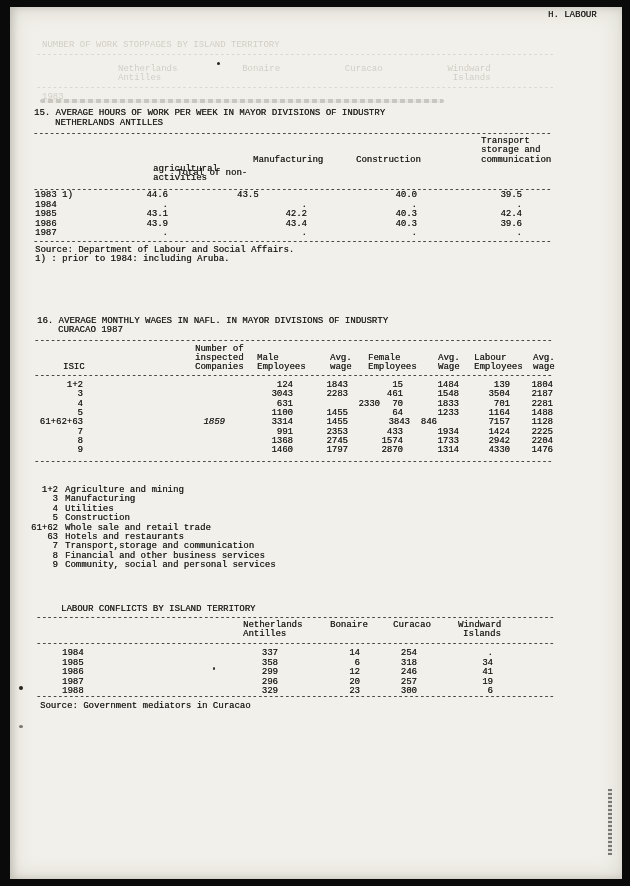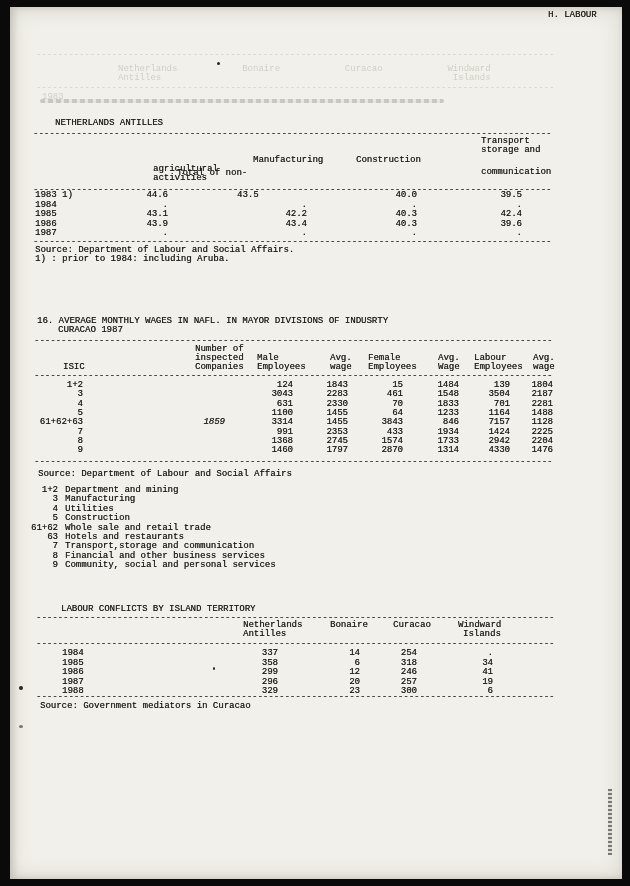--- a/index.html
+++ b/index.html
@@ -38,53 +38,54 @@
 </style>
 </head>
 <body>
 
 <div id="paper"></div>
 
 <div id="content">
 
   <div class="tl" style="left:548px;top:11px">H. LABOUR</div>
 
+  <div class="tl" style="left:34px;top:109px">15. AVERAGE HOURS OF WORK PER WEEK IN MAYOR DIVISIONS OF INDUSTRY</div>
   <div class="tl" style="left:55px;top:118.5px">NETHERLANDS ANTILLES</div>
   <div class="tl" style="left:35px;top:245.5px">Source: Department of Labour and Social Affairs.</div>
   <div class="tl" style="left:35px;top:254.5px">1) : prior to 1984: including Aruba.</div>
 
   <div class="tl" style="left:37px;top:317px">16. AVERAGE MONTHLY WAGES IN NAFL. IN MAYOR DIVISIONS OF INDUSRTY</div>
   <div class="tl" style="left:58px;top:326.3px">CURACAO 1987</div>
-  <div class="tl" style="left:38px;top:470px">Source: Department of Labour and Social Affairs</div>
 
   <div class="tl" style="left:61px;top:604.5px">LABOUR CONFLICTS BY ISLAND TERRITORY</div>
   <div class="tl" style="left:40px;top:701.5px">Source: Government mediators in Curacao</div>
 
   <div id="smudge-line"></div>
   <div id="edge-text"></div>
   <div class="spot" style="left:217px;top:62px;width:3px;height:3px"></div>
   <div class="spot" style="left:213px;top:667px;width:2px;height:3px"></div>
   <div class="spot" style="left:19px;top:686px;width:4px;height:4px"></div>
   <div class="spot" style="left:19px;top:725px;width:4px;height:3px;opacity:.6"></div>
+<div class="tl ghost" style="left: 42px; top: 41px;">NUMBER OF WORK STOPPAGES BY ISLAND TERRITORY</div>
     <div class="tl ghost" style="left: 118px; top: 64.5px;">Netherlands            Bonaire            Curacao            Windward</div>
     <div class="tl ghost" style="left: 118px; top: 74px;">Antilles                                                      Islands</div>
     <div class="tl ghost" style="left: 42px; top: 92.5px;">1983</div>
     <div class="tl dash ghost" style="left: 36px; top: 51px;">------------------------------------------------------------------------------------------------</div>
     <div class="tl dash ghost" style="left: 36px; top: 83.5px;">------------------------------------------------------------------------------------------------</div>
     <div class="tl dash" style="left: 33px; top: 129.5px;">------------------------------------------------------------------------------------------------</div>
     <div class="tl dash" style="left: 33px; top: 185.5px;">------------------------------------------------------------------------------------------------</div>
     <div class="tl dash" style="left: 33px; top: 237.5px;">------------------------------------------------------------------------------------------------</div>
     <div class="tl" style="left: 153px; top: 169px; margin-left: 24px;">Total of non-</div>
     <div class="tl" style="left: 153px; top: 164.9px;">agricultural</div>
     <div class="tl" style="left: 153px; top: 174.3px;">activities</div>
     <div class="tl" style="left: 253px; top: 155.5px;">Manufacturing</div>
     <div class="tl" style="left: 356px; top: 155.5px;">Construction</div>
     <div class="tl" style="left: 481px; top: 136.7px;">Transport</div>
     <div class="tl" style="left: 481px; top: 146.1px;">storage and</div>
-    <div class="tl" style="left: 481px; top: 155.5px; margin-top: 12px;">communication</div>
+    <div class="tl" style="left: 481px; top: 155.5px;">communication</div>
     <div class="tl" style="left: 35px; top: 191px;">1983 1)</div>
     <div class="tl v" style="left: 98px; top: 191px; width: 70px; text-align: right;">44.6</div>
     <div class="tl v" style="left: 237px; top: 191px; width: 70px; text-align: left;">43.5</div>
     <div class="tl v" style="left: 347px; top: 191px; width: 70px; text-align: right;">40.0</div>
     <div class="tl v" style="left: 452px; top: 191px; width: 70px; text-align: right;">39.5</div>
     <div class="tl" style="left: 35px; top: 200.6px;">1984</div>
     <div class="tl v" style="left: 98px; top: 200.6px; width: 70px; text-align: right;">.</div>
     <div class="tl v" style="left: 237px; top: 200.6px; width: 70px; text-align: right;">.</div>
     <div class="tl v" style="left: 347px; top: 200.6px; width: 70px; text-align: right;">.</div>
     <div class="tl v" style="left: 452px; top: 200.6px; width: 70px; text-align: right;">.</div>
@@ -131,38 +132,38 @@
     <div class="tl v" style="left: 483px; top: 381px; width: 70px; text-align: right;">1804</div>
     <div class="tl v" style="left: 13px; top: 390.3px; width: 70px; text-align: right;">3</div>
     <div class="tl v" style="left: 223px; top: 390.3px; width: 70px; text-align: right;">3043</div>
     <div class="tl v" style="left: 278px; top: 390.3px; width: 70px; text-align: right;">2283</div>
     <div class="tl v" style="left: 333px; top: 390.3px; width: 70px; text-align: right;">461</div>
     <div class="tl v" style="left: 389px; top: 390.3px; width: 70px; text-align: right;">1548</div>
     <div class="tl v" style="left: 440px; top: 390.3px; width: 70px; text-align: right;">3504</div>
     <div class="tl v" style="left: 483px; top: 390.3px; width: 70px; text-align: right;">2187</div>
     <div class="tl v" style="left: 13px; top: 399.6px; width: 70px; text-align: right;">4</div>
     <div class="tl v" style="left: 223px; top: 399.6px; width: 70px; text-align: right;">631</div>
-    <div class="tl v" style="left: 278px; top: 399.6px; width: 70px; text-align: right;">2330</div>
+    <div class="tl v" style="left: 278px; top: 399.6px; width: 70px; text-align: right; padding-left: 32px;">2330</div>
     <div class="tl v" style="left: 333px; top: 399.6px; width: 70px; text-align: right;">70</div>
     <div class="tl v" style="left: 389px; top: 399.6px; width: 70px; text-align: right;">1833</div>
     <div class="tl v" style="left: 440px; top: 399.6px; width: 70px; text-align: right;">701</div>
     <div class="tl v" style="left: 483px; top: 399.6px; width: 70px; text-align: right;">2281</div>
     <div class="tl v" style="left: 13px; top: 408.9px; width: 70px; text-align: right;">5</div>
     <div class="tl v" style="left: 223px; top: 408.9px; width: 70px; text-align: right;">1100</div>
     <div class="tl v" style="left: 278px; top: 408.9px; width: 70px; text-align: right;">1455</div>
     <div class="tl v" style="left: 333px; top: 408.9px; width: 70px; text-align: right;">64</div>
     <div class="tl v" style="left: 389px; top: 408.9px; width: 70px; text-align: right;">1233</div>
     <div class="tl v" style="left: 440px; top: 408.9px; width: 70px; text-align: right;">1164</div>
     <div class="tl v" style="left: 483px; top: 408.9px; width: 70px; text-align: right;">1488</div>
     <div class="tl v" style="left: 13px; top: 418.2px; width: 70px; text-align: right;">61+62+63</div>
     <div class="tl v" style="left: 155px; top: 418.2px; width: 70px; text-align: right; font-style: italic;">1859</div>
     <div class="tl v" style="left: 223px; top: 418.2px; width: 70px; text-align: right;">3314</div>
     <div class="tl v" style="left: 278px; top: 418.2px; width: 70px; text-align: right;">1455</div>
-    <div class="tl v" style="left: 333px; top: 418.2px; width: 70px; text-align: right;">3843</div>
-    <div class="tl v" style="left: 389px; top: 418.2px; width: 70px; text-align: right;">846</div>
+    <div class="tl v" style="left: 340px; top: 418.2px; width: 70px; text-align: right;">3843</div>
+    <div class="tl v" style="left: 367px; top: 418.2px; width: 70px; text-align: right;">846</div>
     <div class="tl v" style="left: 440px; top: 418.2px; width: 70px; text-align: right;">7157</div>
     <div class="tl v" style="left: 483px; top: 418.2px; width: 70px; text-align: right;">1128</div>
     <div class="tl v" style="left: 13px; top: 427.5px; width: 70px; text-align: right;">7</div>
     <div class="tl v" style="left: 223px; top: 427.5px; width: 70px; text-align: right;">991</div>
     <div class="tl v" style="left: 278px; top: 427.5px; width: 70px; text-align: right;">2353</div>
     <div class="tl v" style="left: 333px; top: 427.5px; width: 70px; text-align: right;">433</div>
     <div class="tl v" style="left: 389px; top: 427.5px; width: 70px; text-align: right;">1934</div>
     <div class="tl v" style="left: 440px; top: 427.5px; width: 70px; text-align: right;">1424</div>
     <div class="tl v" style="left: 483px; top: 427.5px; width: 70px; text-align: right;">2225</div>
     <div class="tl v" style="left: 13px; top: 436.8px; width: 70px; text-align: right;">8</div>
@@ -173,21 +174,21 @@
     <div class="tl v" style="left: 440px; top: 436.8px; width: 70px; text-align: right;">2942</div>
     <div class="tl v" style="left: 483px; top: 436.8px; width: 70px; text-align: right;">2204</div>
     <div class="tl v" style="left: 13px; top: 446.1px; width: 70px; text-align: right;">9</div>
     <div class="tl v" style="left: 223px; top: 446.1px; width: 70px; text-align: right;">1460</div>
     <div class="tl v" style="left: 278px; top: 446.1px; width: 70px; text-align: right;">1797</div>
     <div class="tl v" style="left: 333px; top: 446.1px; width: 70px; text-align: right;">2870</div>
     <div class="tl v" style="left: 389px; top: 446.1px; width: 70px; text-align: right;">1314</div>
     <div class="tl v" style="left: 440px; top: 446.1px; width: 70px; text-align: right;">4330</div>
     <div class="tl v" style="left: 483px; top: 446.1px; width: 70px; text-align: right;">1476</div>
     <div class="tl v" style="left: -12px; top: 486px; width: 70px; text-align: right;">1+2</div>
-    <div class="tl" style="left: 65px; top: 486px;">Department and mining</div>
+    <div class="tl" style="left: 65px; top: 486px;">Agriculture and mining</div>
     <div class="tl v" style="left: -12px; top: 495.4px; width: 70px; text-align: right;">3</div>
     <div class="tl" style="left: 65px; top: 495.4px;">Manufacturing</div>
     <div class="tl v" style="left: -12px; top: 504.8px; width: 70px; text-align: right;">4</div>
     <div class="tl" style="left: 65px; top: 504.8px;">Utilities</div>
     <div class="tl v" style="left: -12px; top: 514.2px; width: 70px; text-align: right;">5</div>
     <div class="tl" style="left: 65px; top: 514.2px;">Construction</div>
     <div class="tl v" style="left: -12px; top: 523.6px; width: 70px; text-align: right;">61+62</div>
     <div class="tl" style="left: 65px; top: 523.6px;">Whole sale and retail trade</div>
     <div class="tl v" style="left: -12px; top: 533px; width: 70px; text-align: right;">63</div>
     <div class="tl" style="left: 65px; top: 533px;">Hotels and restaurants</div>

